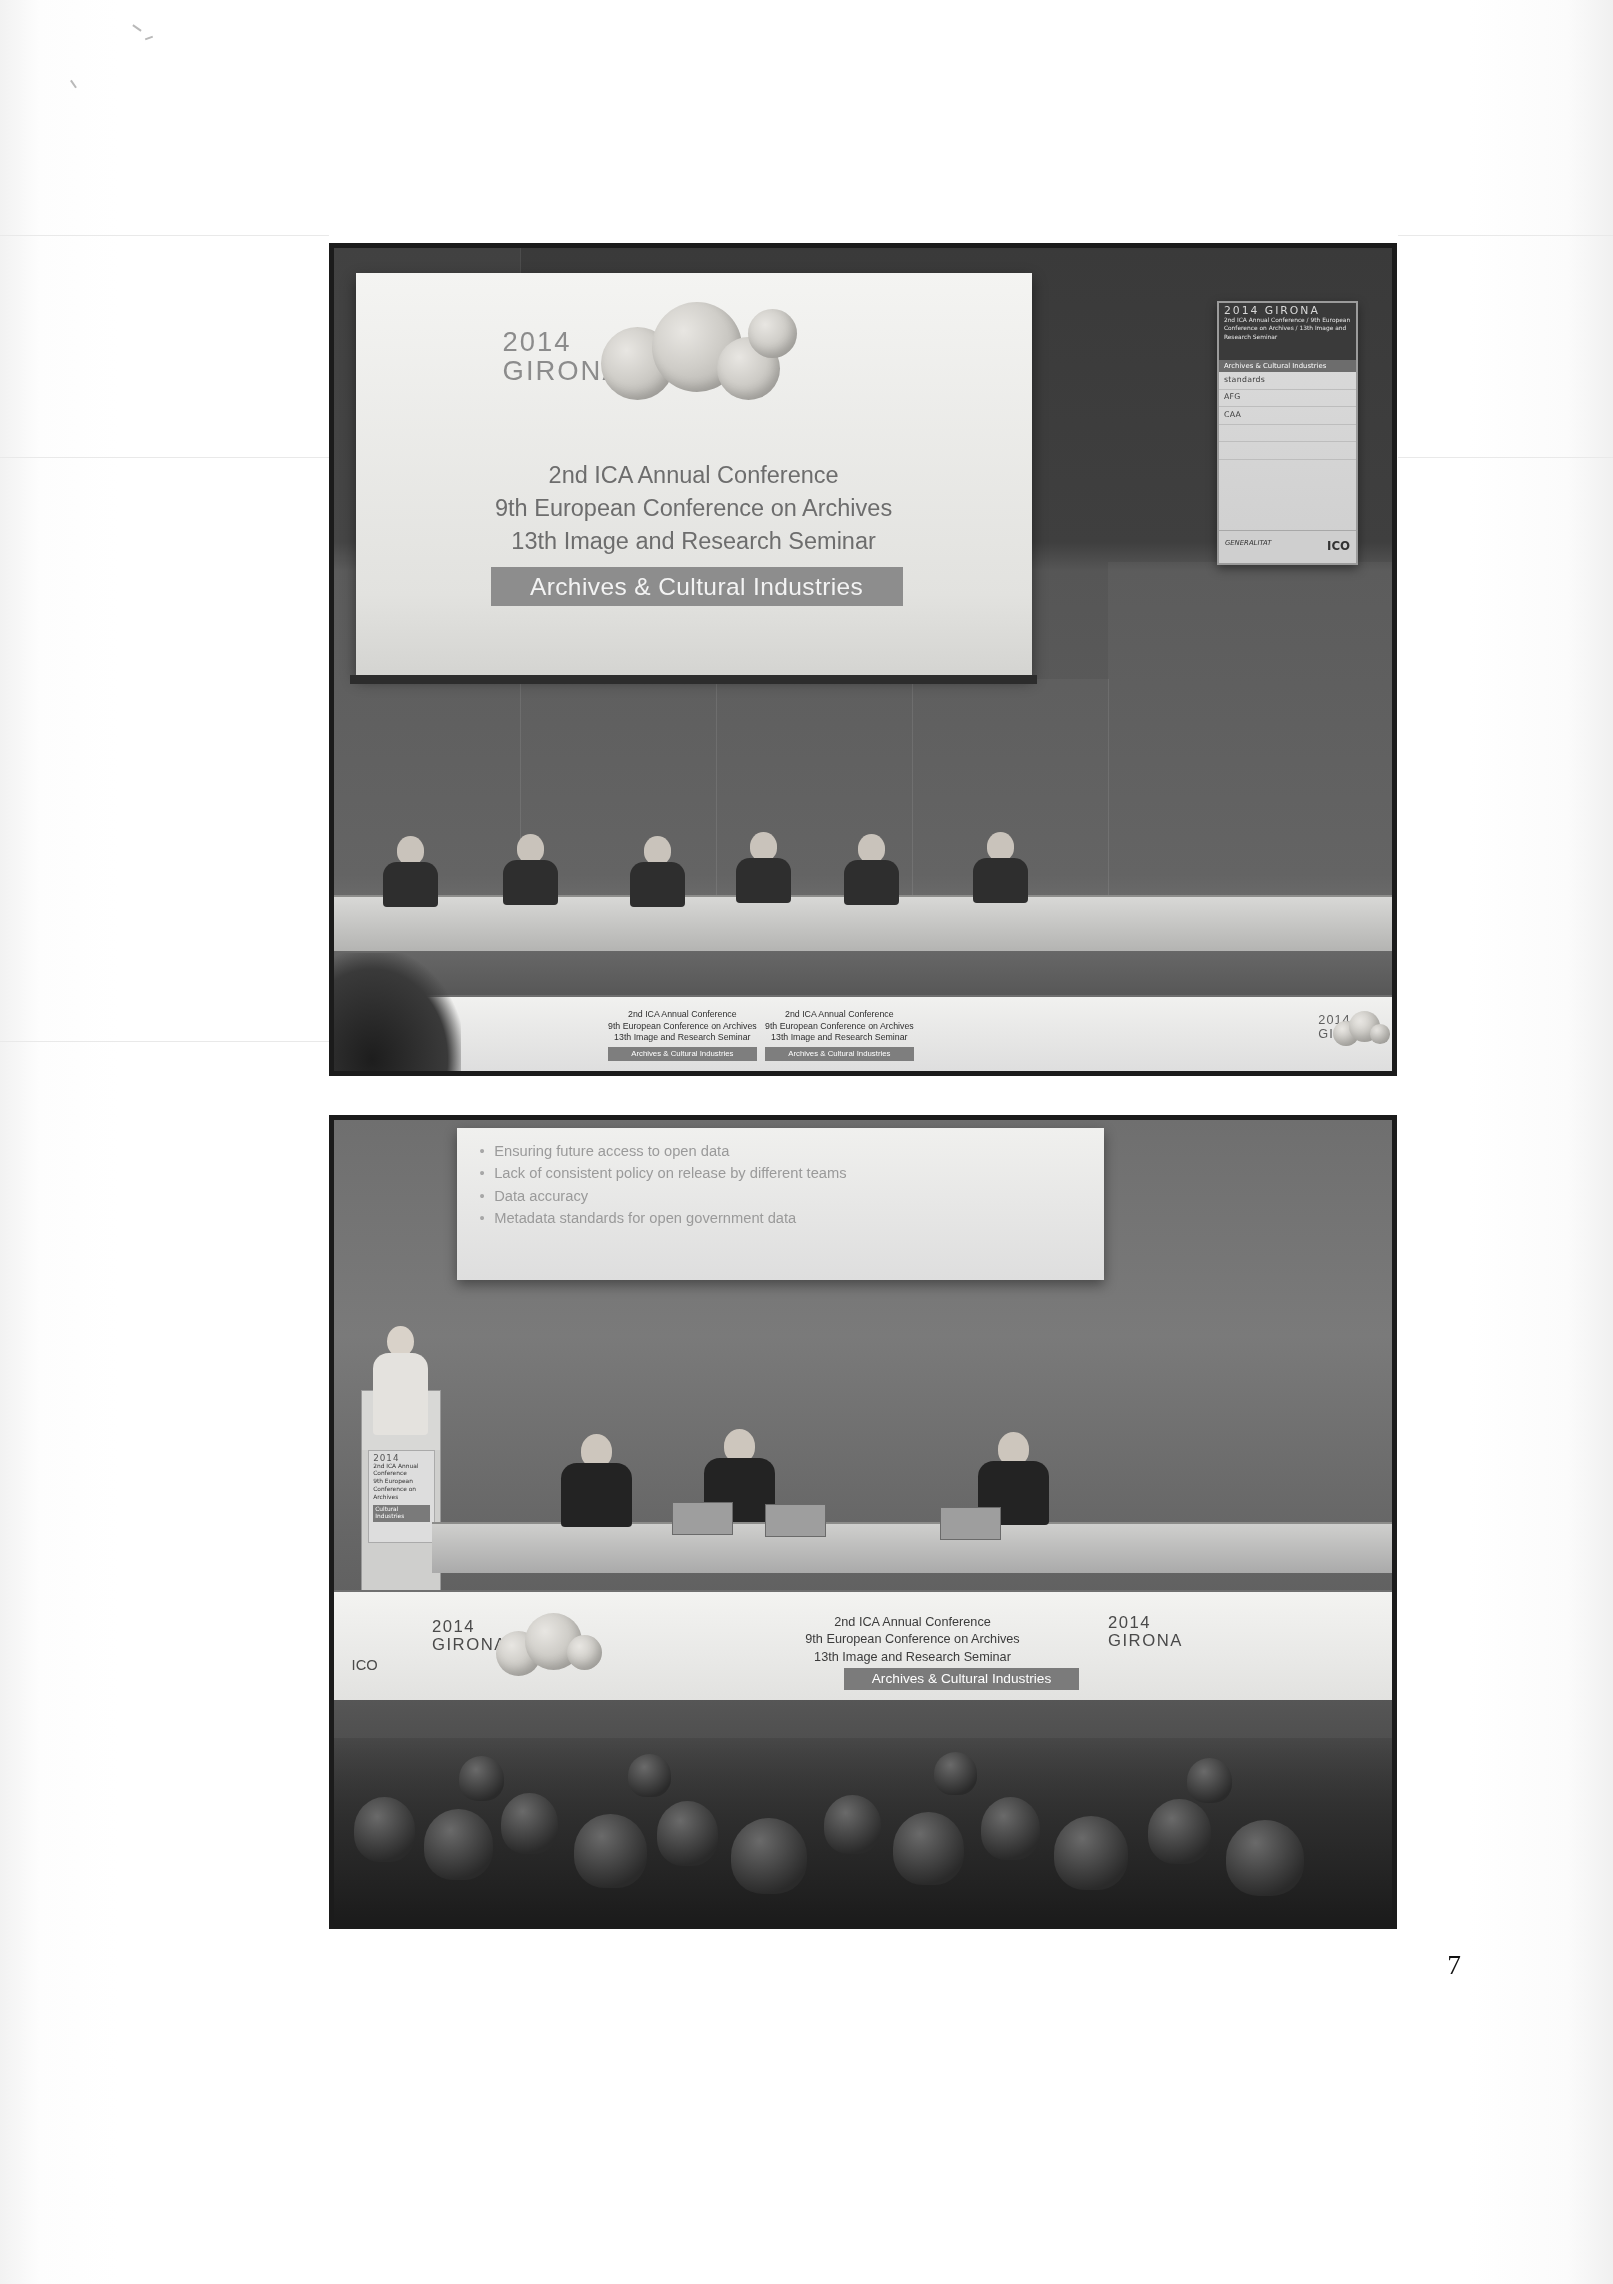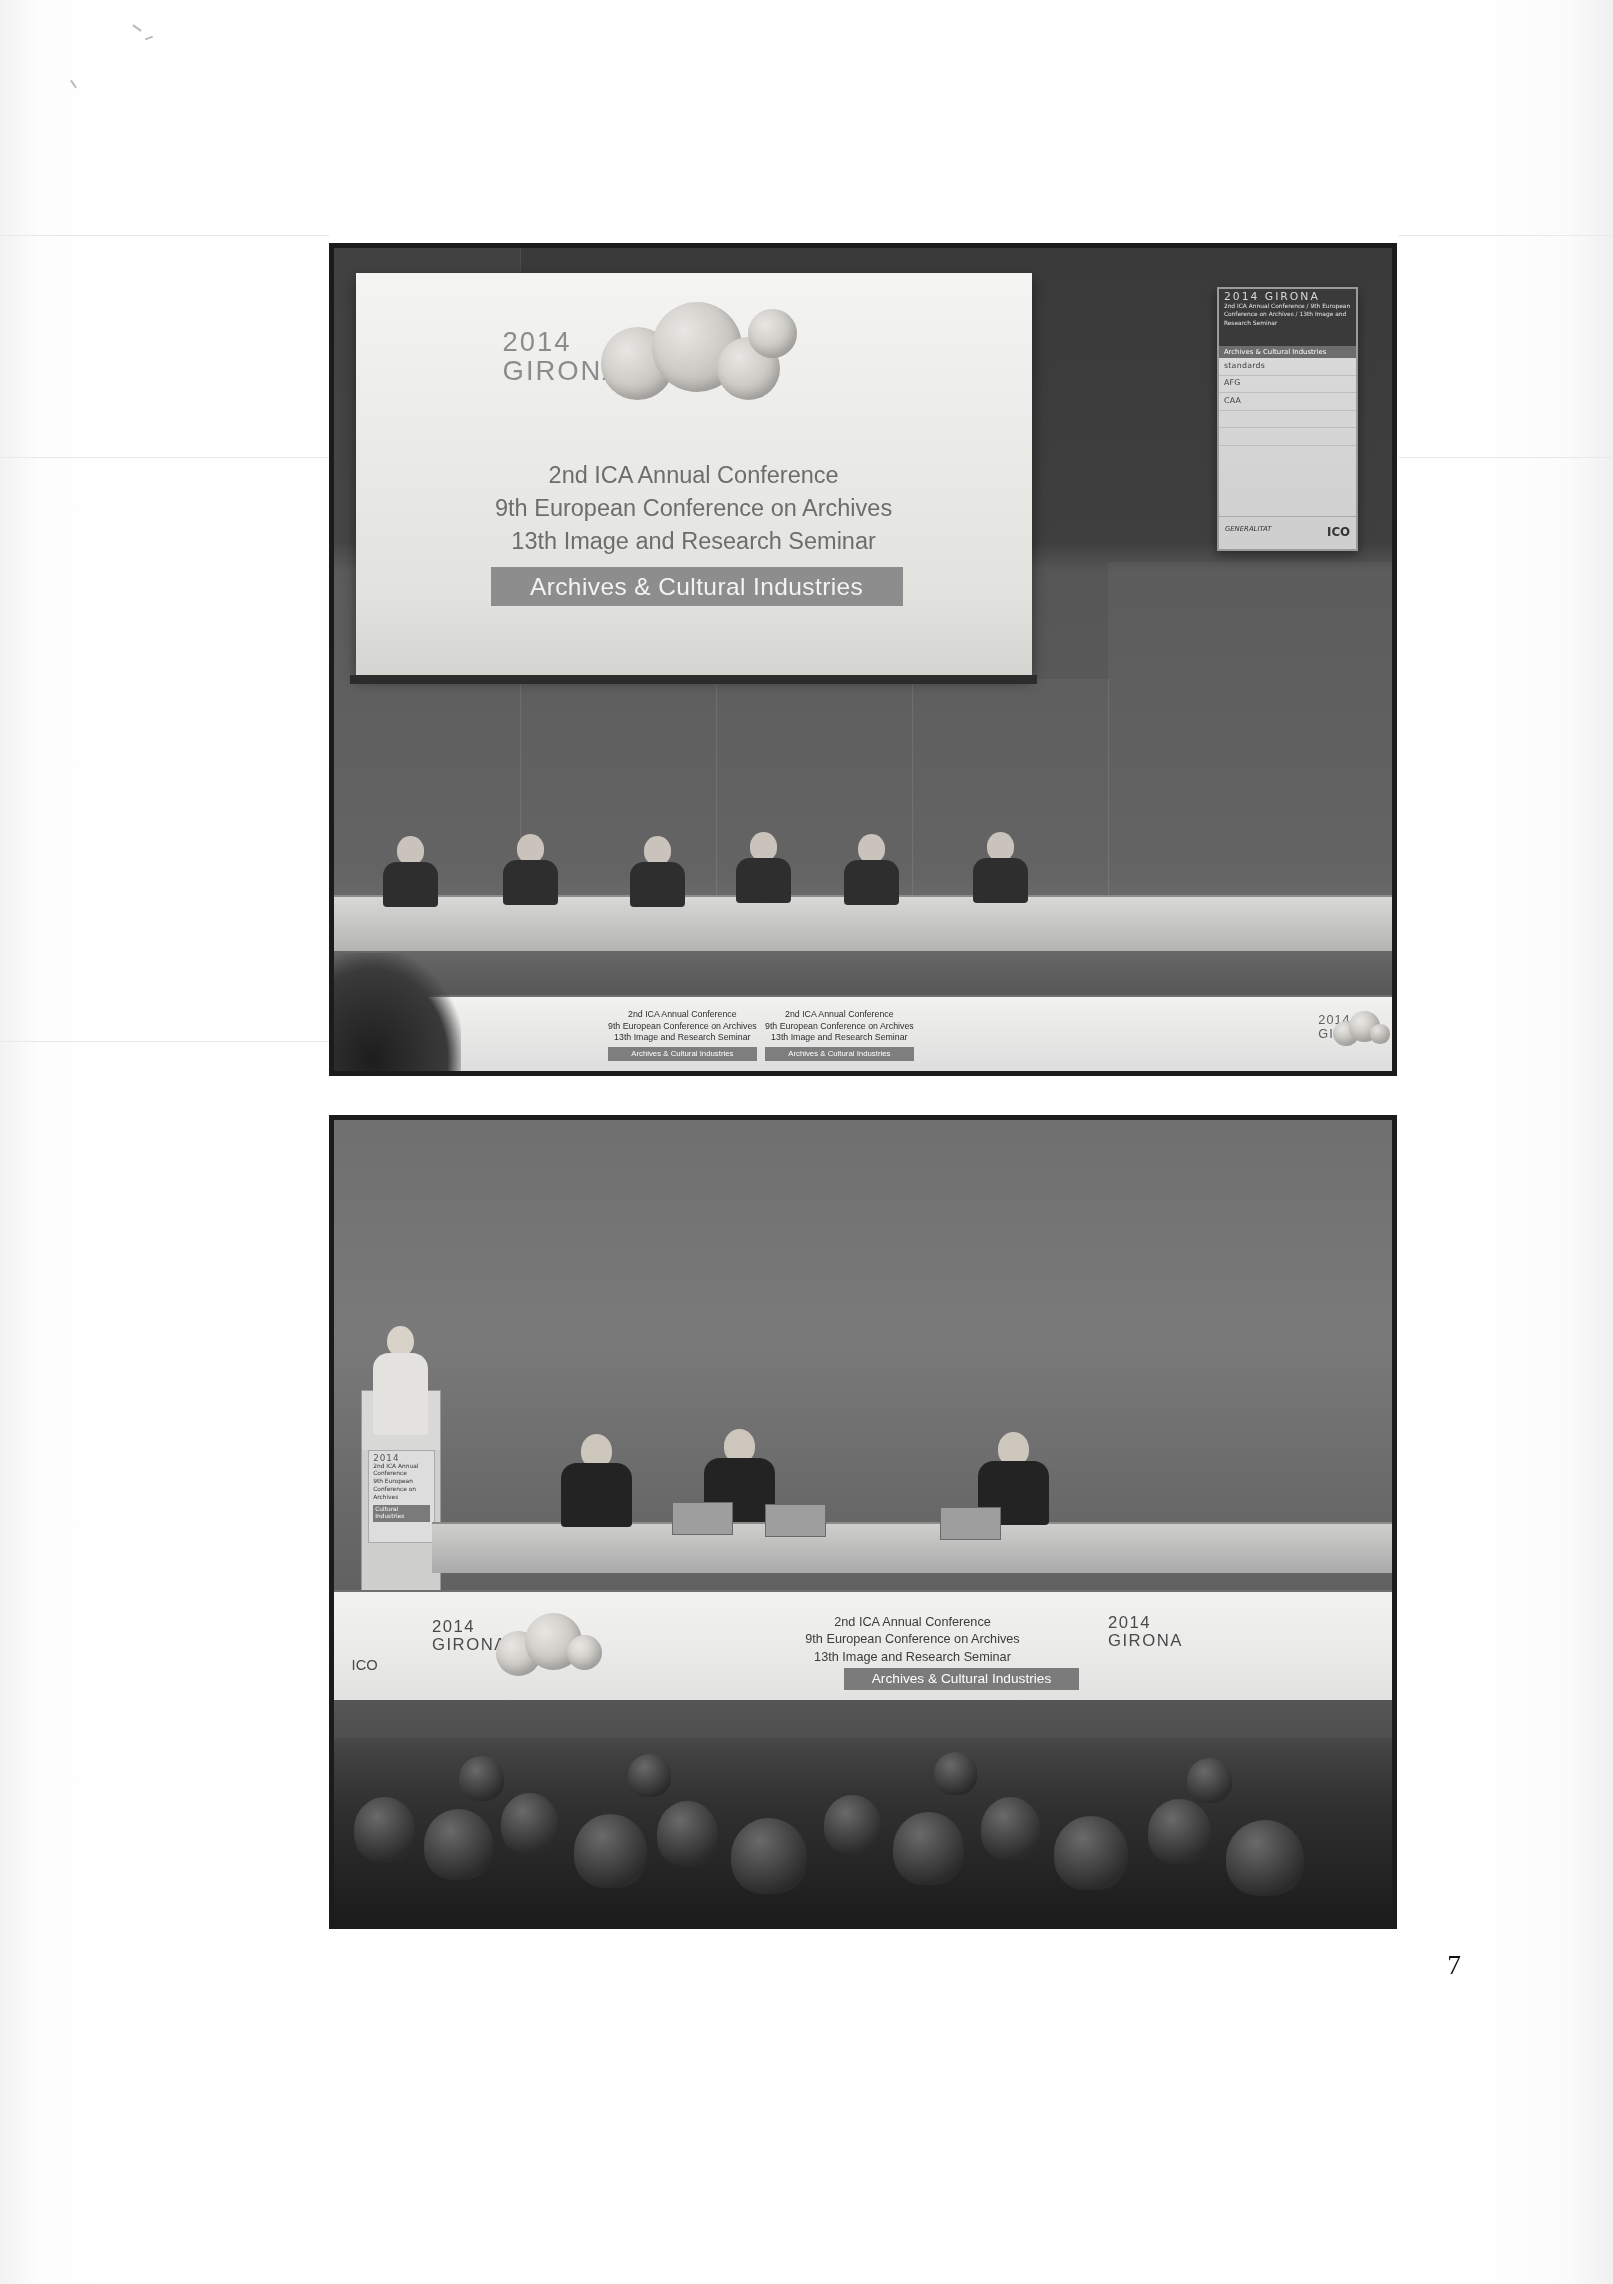--- a/index.html
+++ b/index.html
@@ -153,21 +153,21 @@
     font-family: "Liberation Sans", sans-serif;
     font-size: 24.5px;
     line-height: 39px;
     text-align: center;
     letter-spacing: 0.4px;
   }
 
   .side-poster {
     position: absolute;
     right: 34px;
-    top: 39px;
+    top: 53px;
     width: 137px;
     height: 260px;
     background: linear-gradient(to bottom, #dcdcdc, #cfcfcf);
     border: 2px solid #9b9b9b;
     box-shadow: 0 3.9px 9.8px rgba(0,0,0,0.4);
     overflow: hidden;
   }
   .poster-head {
     background: #3a3a3a;
     color: #e6e6e6;
@@ -549,20 +549,26 @@
         </div>
       </div>
 
       <div class="crowd-left"></div>
     </div>
   </div>
 
   <div class="photo" id="photo-bottom">
     <div class="hall-bottom">
 
+      <div class="screen-bottom">
+        <div class="bullet-line">Ensuring future access to open data</div>
+        <div class="bullet-line">Lack of consistent policy on release by different teams</div>
+        <div class="bullet-line">Data accuracy</div>
+        <div class="bullet-line">Metadata standards for open government data</div>
+      </div>
 
       <div class="podium">
         <div class="podium-poster">
           <div style="font-size:8.8px;letter-spacing:1px;color:#555;">2014</div>
           <div>2nd ICA Annual Conference</div>
           <div>9th European Conference on Archives</div>
           <div style="background:#7a7a7a;color:#fff;margin-top:2.9px;padding:1px 2px;">Cultural Industries</div>
         </div>
       </div>
       <div class="speaker">

